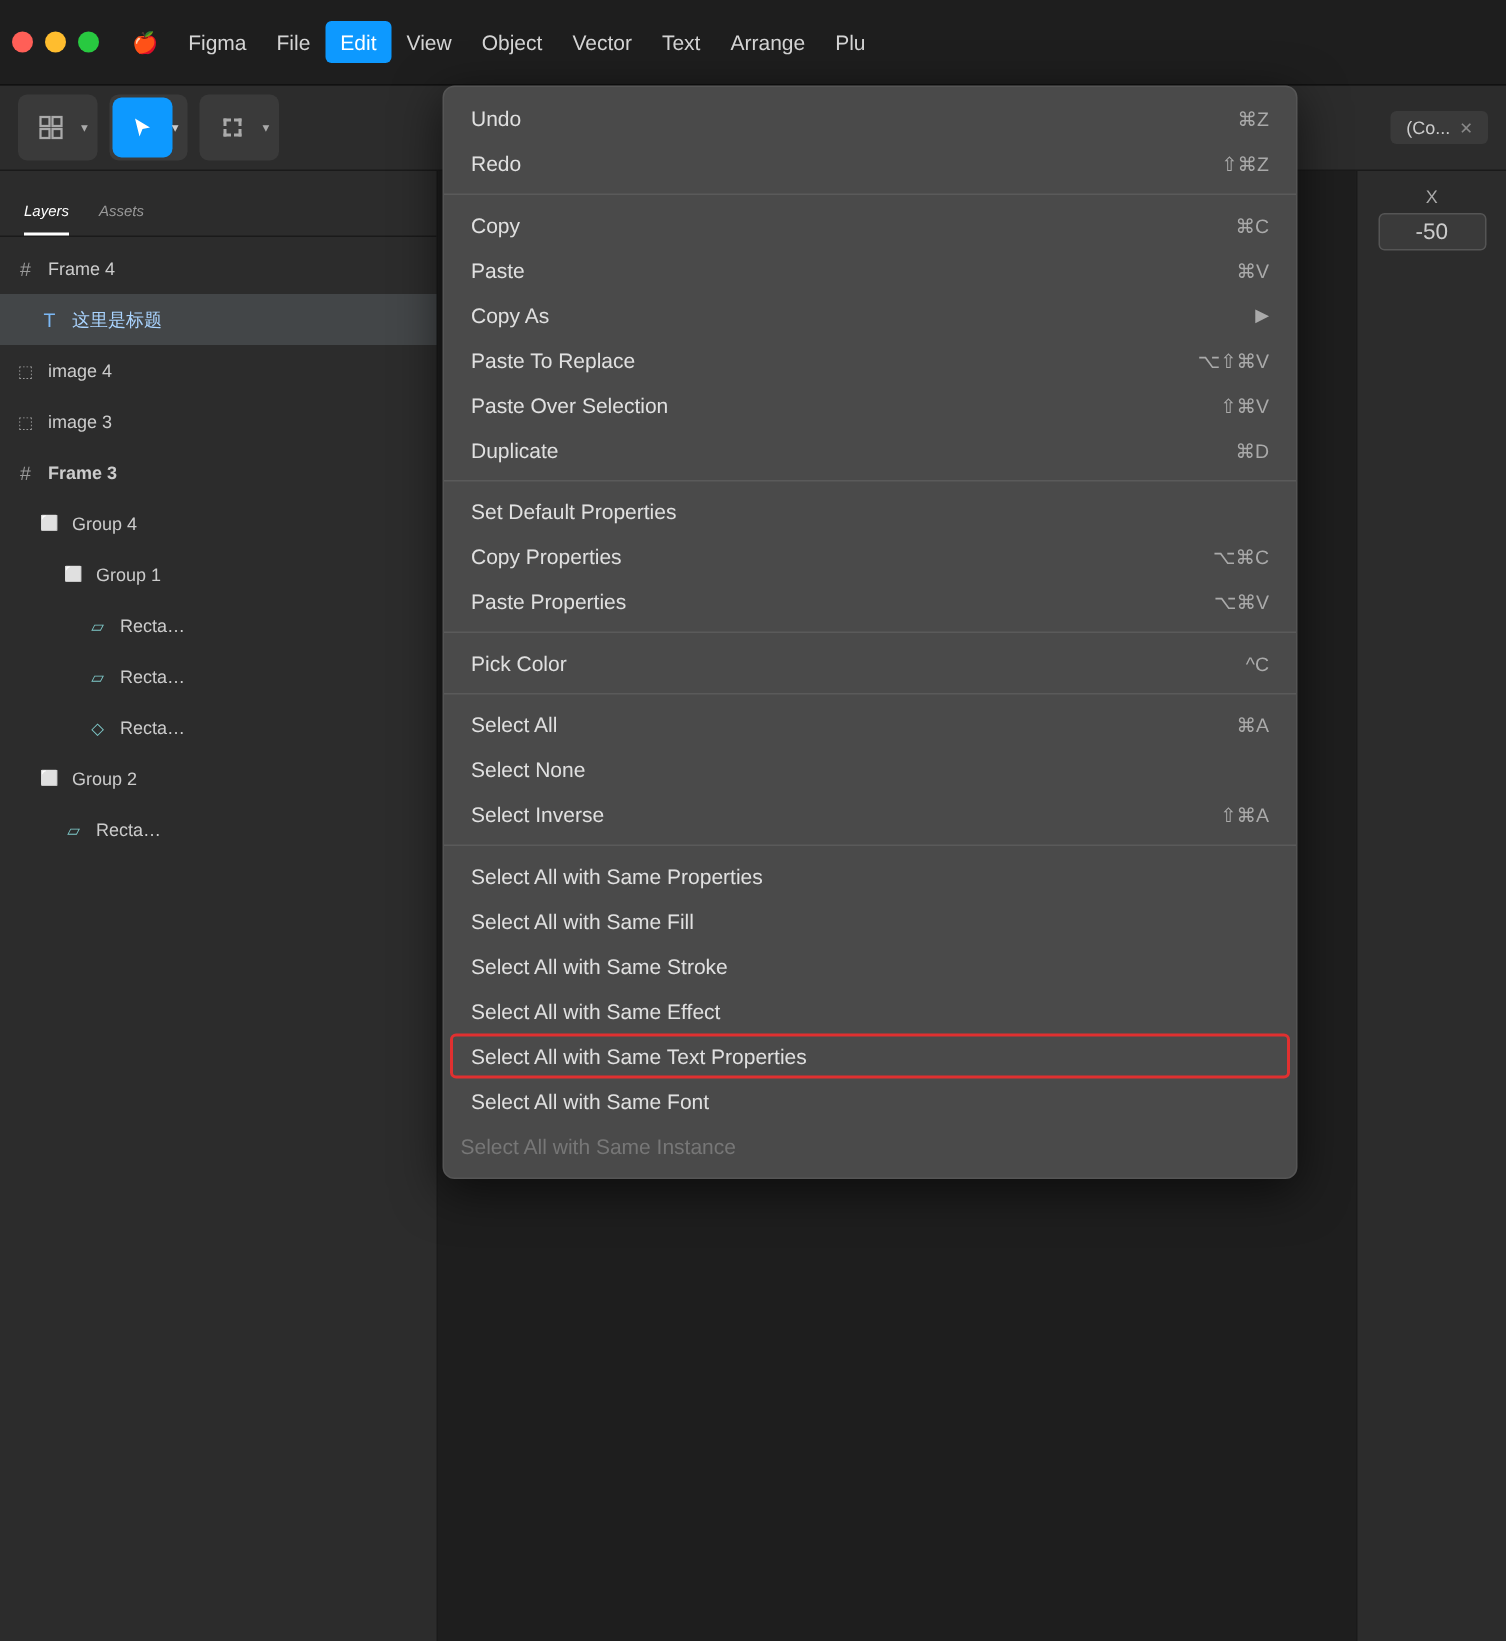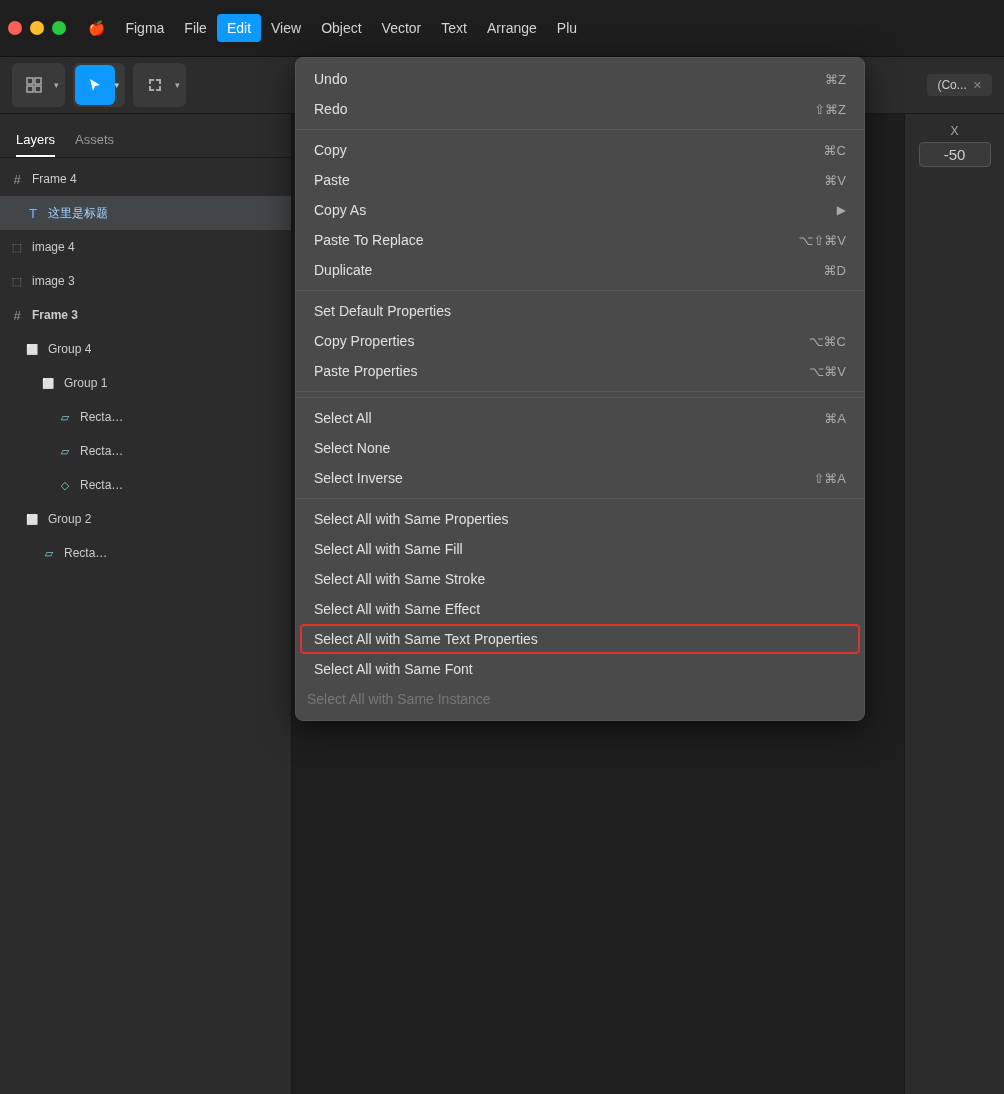--- a/index.html
+++ b/index.html
@@ -81,25 +81,26 @@
     }
     .panel-tabs {
       display: flex;
       padding: 10px 16px 0;
       gap: 20px;
       border-bottom: 1px solid #1a1a1a;
       height: 44px;
       align-items: flex-end;
     }
     .panel-tab {
-      font-size: 13px;
+      font-size: 10px;
       padding-bottom: 8px;
       cursor: pointer;
       color: #999;
       border-bottom: 2px solid transparent;
+      font-style: italic;
     }
     .panel-tab.active {
       color: #fff;
       border-bottom: 2px solid #fff;
     }
 
     
     .layer-list { padding-top: 4px; }
     .layer-item {
       display: flex;
@@ -418,20 +419,24 @@
   </div>
   <div class="menu-item">
     <span>Copy As</span>
     <span class="submenu-arrow">▶</span>
   </div>
   <div class="menu-item">
     <span>Paste To Replace</span>
     <span class="menu-shortcut">⌥⇧⌘V</span>
   </div>
   <div class="menu-item">
+    <span>Paste Over Selection</span>
+    <span class="menu-shortcut">⇧⌘V</span>
+  </div>
+  <div class="menu-item">
     <span>Duplicate</span>
     <span class="menu-shortcut">⌘D</span>
   </div>
 
   <div class="menu-separator"></div>
 
   <div class="menu-item">
     <span>Set Default Properties</span>
     <span class="menu-shortcut"></span>
   </div>
@@ -439,20 +444,24 @@
     <span>Copy Properties</span>
     <span class="menu-shortcut">⌥⌘C</span>
   </div>
   <div class="menu-item">
     <span>Paste Properties</span>
     <span class="menu-shortcut">⌥⌘V</span>
   </div>
 
   <div class="menu-separator"></div>
 
+  <div class="menu-item">
+    <span>Pick Color</span>
+    <span class="menu-shortcut">^C</span>
+  </div>
 
   <div class="menu-separator"></div>
 
   <div class="menu-item">
     <span>Select All</span>
     <span class="menu-shortcut">⌘A</span>
   </div>
   <div class="menu-item">
     <span>Select None</span>
     <span class="menu-shortcut"></span>

